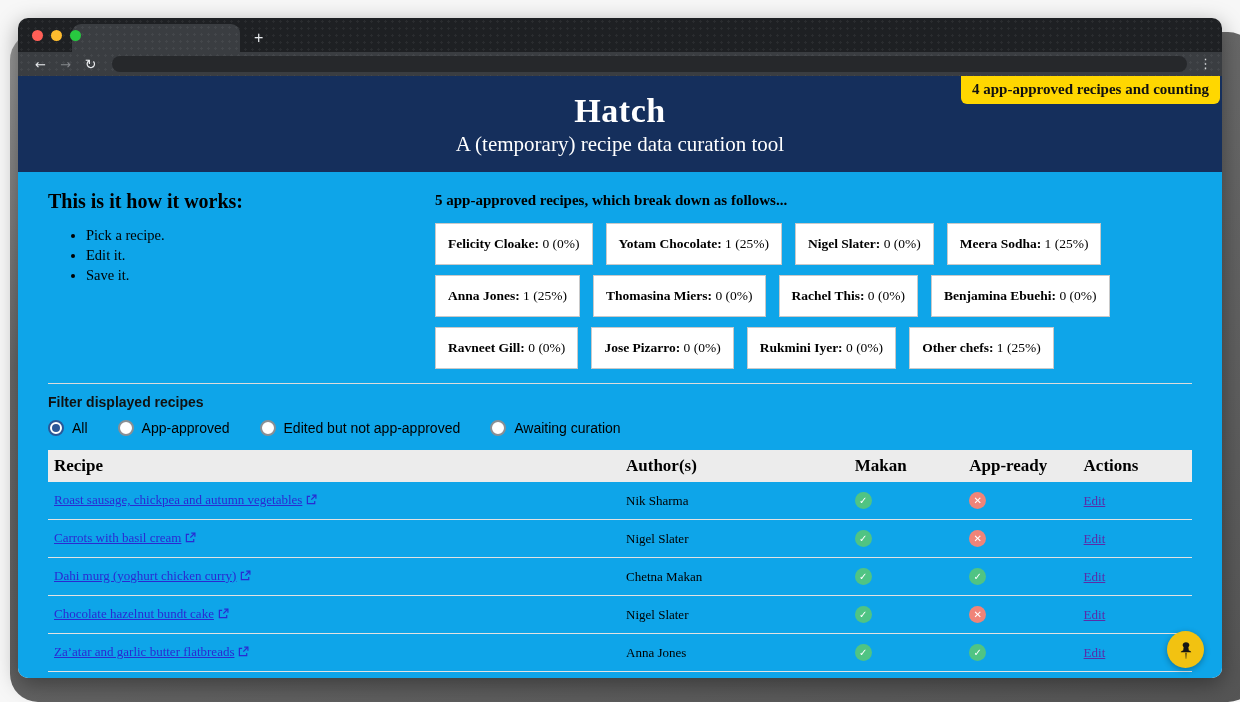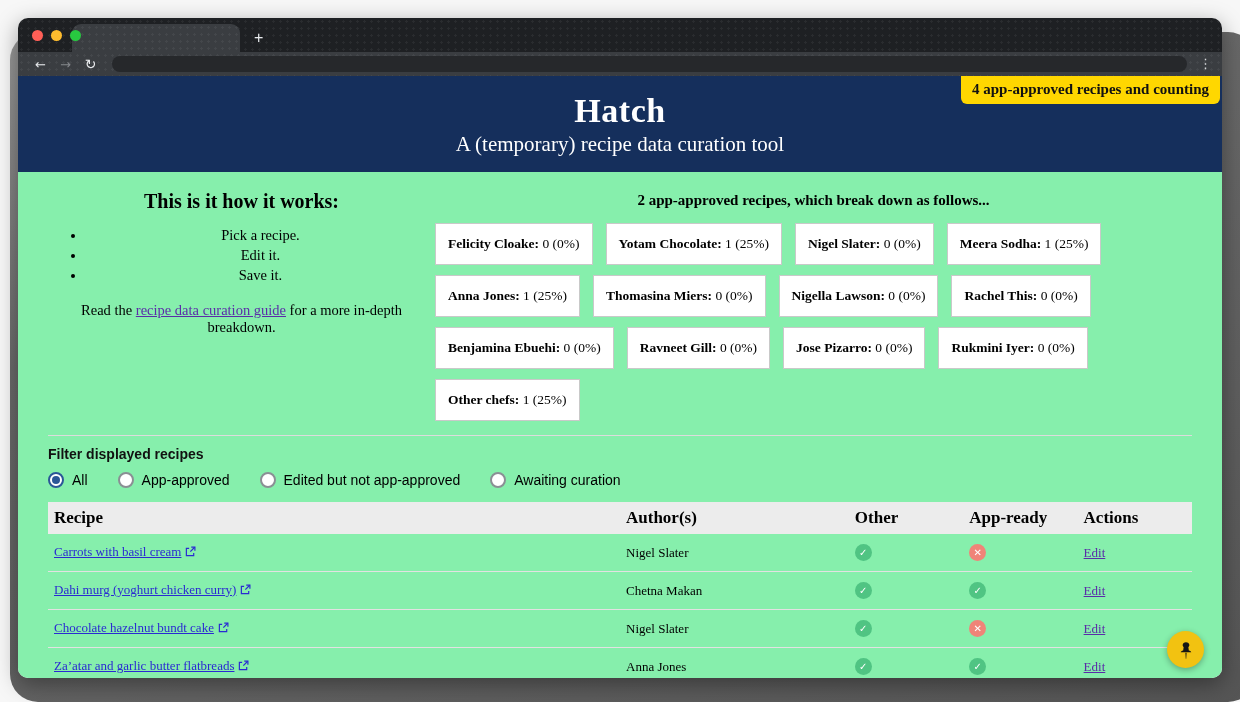--- a/index.html
+++ b/index.html
@@ -27,29 +27,29 @@
   .newtab { color:#e8eaed; font-family:"Liberation Sans",sans-serif; font-size:16px; margin:0 0 5px 14px; cursor:default; }
   .toolbar { height:24px; background:#3a3d41; display:flex; align-items:center; padding:0 10px;
     background-image:radial-gradient(rgba(255,255,255,.05) 1px, transparent 1.3px); background-size:7px 7px; }
   .navbtn { font-family:"DejaVu Sans",sans-serif; font-size:13px; margin:0 7px; line-height:1; }
   .back{ color:#e8eaed; } .fwd{ color:#85888c; } .reload{ color:#e8eaed; font-size:14px; }
   .urlbar { flex:1; height:16px; margin:0 8px; background:#26282b; border-radius:8px; color:#bbb;
     font-family:"Liberation Sans",sans-serif; font-size:10px; line-height:16px; padding:0 10px; }
   .kebab { color:#d8dadd; font-size:13px; margin-left:4px; }
 
   
-  .page { position:relative; height:602px; background:#86efac; }
+  .page { position:relative; height:602px; background:#0ea5e9; }
   .hero { position:relative; height:96px; background:#152f5c; color:#fff; text-align:center; }
   .hero h1 { font-size:34px; font-weight:bold; padding-top:16px; letter-spacing:.5px; }
   .hero .sub { font-size:21px; margin-top:2px; }
   .banner { position:absolute; top:0; right:2px; background:#ffd700; color:#111;
     font-weight:bold; font-size:15px; padding:5px 11px 6px; border-radius:0 0 6px 6px; }
 
   .content { padding:14px 30px 0; }
-  .cols { display:flex;text-align:center; }
+  .cols { display:flex; }
   .left { width:387px; flex:none; padding-top:4px; }
   .left h2 { font-size:20px; font-weight:bold; margin-bottom:14px; }
   .left ul { margin:0 0 18px 38px; font-size:14.5px; }
   .left li { margin-bottom:3px; }
   .left p { font-size:14.5px; }
   a.guide { color:#5a2ca8; text-decoration:underline; }
 
   .right { flex:1; padding-top:6px; }
   .right h3 { font-size:15px; font-weight:bold; margin-bottom:14px; }
   .chips { display:flex; flex-wrap:wrap; gap:10px 13px; padding-right:4px; }
@@ -118,41 +118,37 @@
 
       <div class="content">
         <div class="cols">
           <div class="left">
             <h2>This is it how it works:</h2>
             <ul id="steps-list">
                 <li>Pick a recipe.</li>
                 <li>Edit it.</li>
                 <li>Save it.</li>
               </ul>
-            <p>
-              <span>Read the </span><a href="#" class="guide">recipe data curation guide</a><span> for a more in-depth breakdown.</span>
-            </p>
           </div>
 
           <div class="right">
-            <h3>2 app-approved recipes, which break down as follows...</h3>
+            <h3>5 app-approved recipes, which break down as follows...</h3>
             <div class="chips" id="chips">
   <div class="chip"><b>Felicity Cloake:</b><span> 0 (0%)</span></div>
 
   <div class="chip"><b>Yotam Chocolate:</b><span> 1 (25%)</span></div>
 
   <div class="chip"><b>Nigel Slater:</b><span> 0 (0%)</span></div>
 
   <div class="chip"><b>Meera Sodha:</b><span> 1 (25%)</span></div>
 
   <div class="chip"><b>Anna Jones:</b><span> 1 (25%)</span></div>
 
   <div class="chip"><b>Thomasina Miers:</b><span> 0 (0%)</span></div>
 
-  <div class="chip"><b>Nigella Lawson:</b><span> 0 (0%)</span></div>
 
   <div class="chip"><b>Rachel This:</b><span> 0 (0%)</span></div>
 
   <div class="chip"><b>Benjamina Ebuehi:</b><span> 0 (0%)</span></div>
 
   <div class="chip"><b>Ravneet Gill:</b><span> 0 (0%)</span></div>
 
   <div class="chip"><b>Jose Pizarro:</b><span> 0 (0%)</span></div>
 
   <div class="chip"><b>Rukmini Iyer:</b><span> 0 (0%)</span></div>
@@ -194,26 +190,37 @@
               <col class="c-recipe">
               <col class="c-author">
               <col class="c-edited">
               <col class="c-ready">
               <col class="c-actions">
             </colgroup>
           <thead>
               <tr id="thead-row">
                 <th>Recipe</th>
                 <th>Author(s)</th>
-                <th>Other</th>
+                <th>Makan</th>
                 <th>App-ready</th>
                 <th>Actions</th>
               </tr>
             </thead>
           <tbody id="tbody">
+  <tr>
+    <td><a href="#" class="recipe-link">Roast sausage, chickpea and autumn vegetables</a><span class="ext"><svg width="11" height="11" viewBox="0 0 12 12">
+                      <path fill="none" stroke="#2a2ad2" stroke-width="1.3" d="M4.5 2.5H1.5v8h8v-3"></path>
+                      <path fill="none" stroke="#2a2ad2" stroke-width="1.3" d="M6.8 1.2h4v4"></path>
+                      <path fill="none" stroke="#2a2ad2" stroke-width="1.3" d="M10.6 1.4L5.8 6.2"></path>
+                    </svg></span></td>
+    <td>Nik Sharma</td>
+    <td><span class="status ok">✓</span></td>
+    <td><span class="status no">✕</span></td>
+    <td><a href="#" class="edit-link">Edit</a></td>
+  </tr>
 
   <tr>
     <td><a href="#" class="recipe-link">Carrots with basil cream</a><span class="ext"><svg width="11" height="11" viewBox="0 0 12 12">
                       <path fill="none" stroke="#2a2ad2" stroke-width="1.3" d="M4.5 2.5H1.5v8h8v-3"></path>
                       <path fill="none" stroke="#2a2ad2" stroke-width="1.3" d="M6.8 1.2h4v4"></path>
                       <path fill="none" stroke="#2a2ad2" stroke-width="1.3" d="M10.6 1.4L5.8 6.2"></path>
                     </svg></span></td>
     <td>Nigel Slater</td>
     <td><span class="status ok">✓</span></td>
     <td><span class="status no">✕</span></td>

